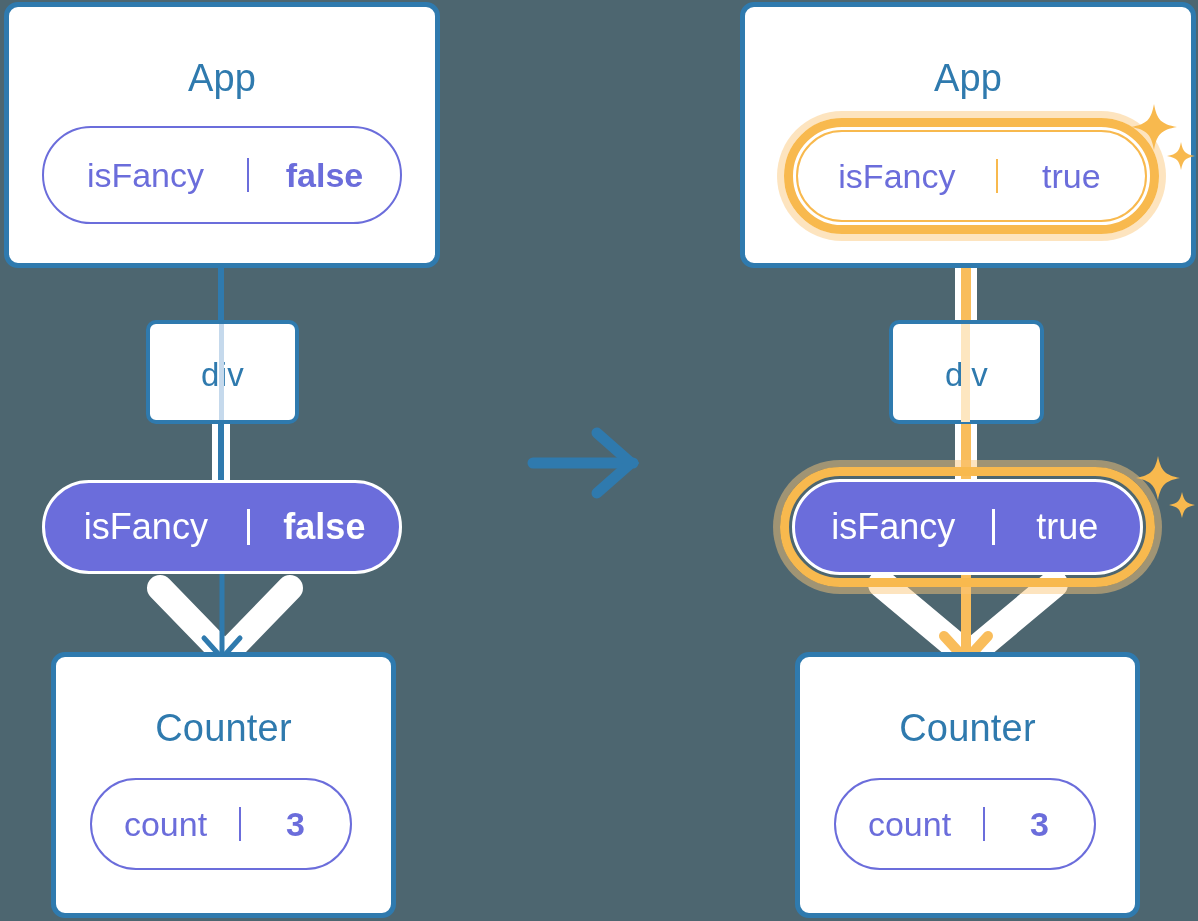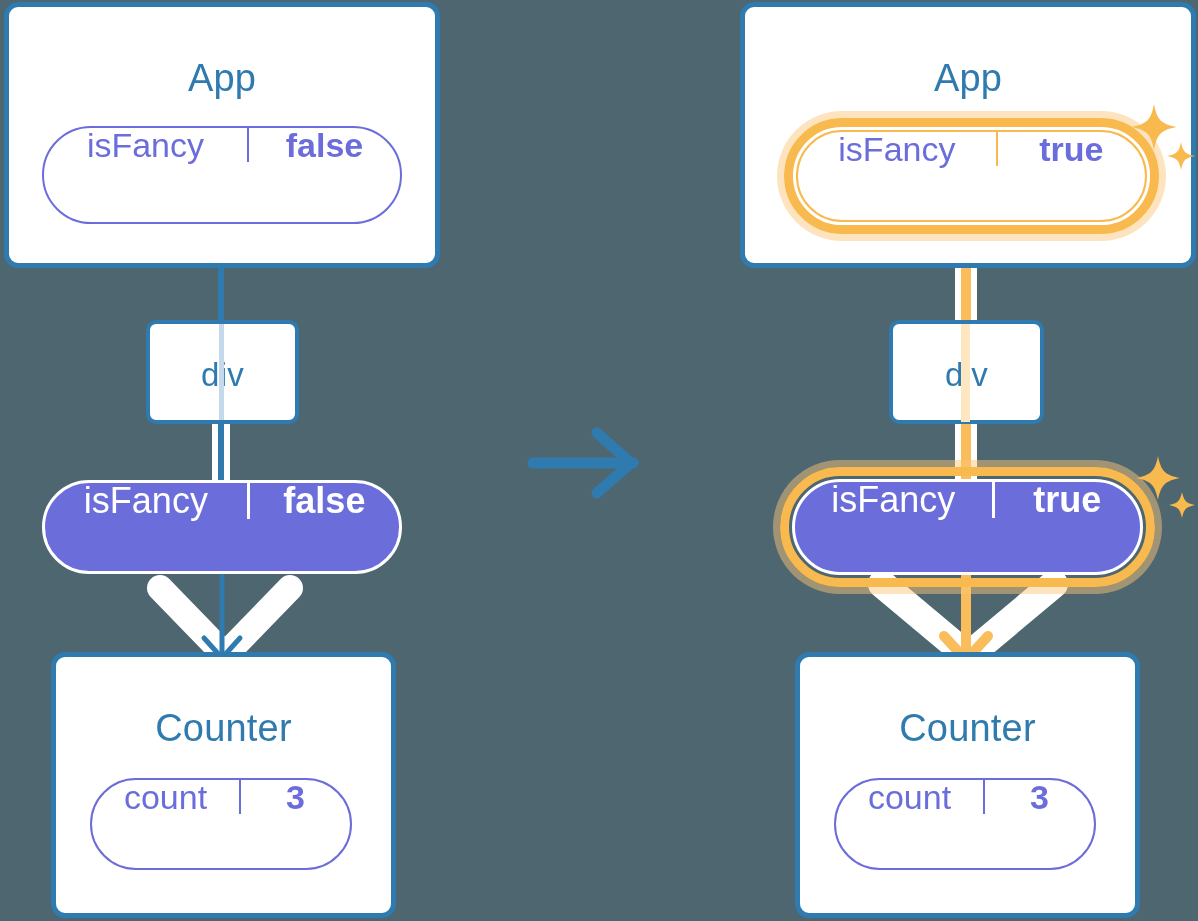--- a/index.html
+++ b/index.html
@@ -50,21 +50,21 @@
   }
   .comp-title.tiny {
     font-size: 33px;
   }
 
   
   .pill {
     position: absolute;
     box-sizing: border-box;
     display: flex;
-    align-items: flex-start;
+    align-items: center;
     border: 2.5px solid #6b6ddb;
     border-radius: 999px;
     background: transparent;
     overflow: hidden;
     z-index: 8;
   }
   .pill .pseg {
     display: flex;
     align-items: center;
     justify-content: center;
@@ -81,21 +81,21 @@
   }
 
   .pill.filled {
     border-color: #ffffff;
     background: #6b6ddb;
     border-width: 3px;
   }
   .pill.filled .pseg { color: #ffffff; font-size: 36px; }
   .pill.filled .pseg.val { border-left-color: #ffffff; border-left-width: 3px; }
 
-  .pill .pseg.bold { font-weight: bold; }
+  .pill .pseg.bold { font-weight: normal; }
 
   
   .ring {
     position: absolute;
     box-sizing: border-box;
     border: 9px solid #f8b94e;
     border-radius: 999px;
     z-index: 7;
     box-shadow: 0 0 0 7px rgba(250,198,121,0.48);
   }

